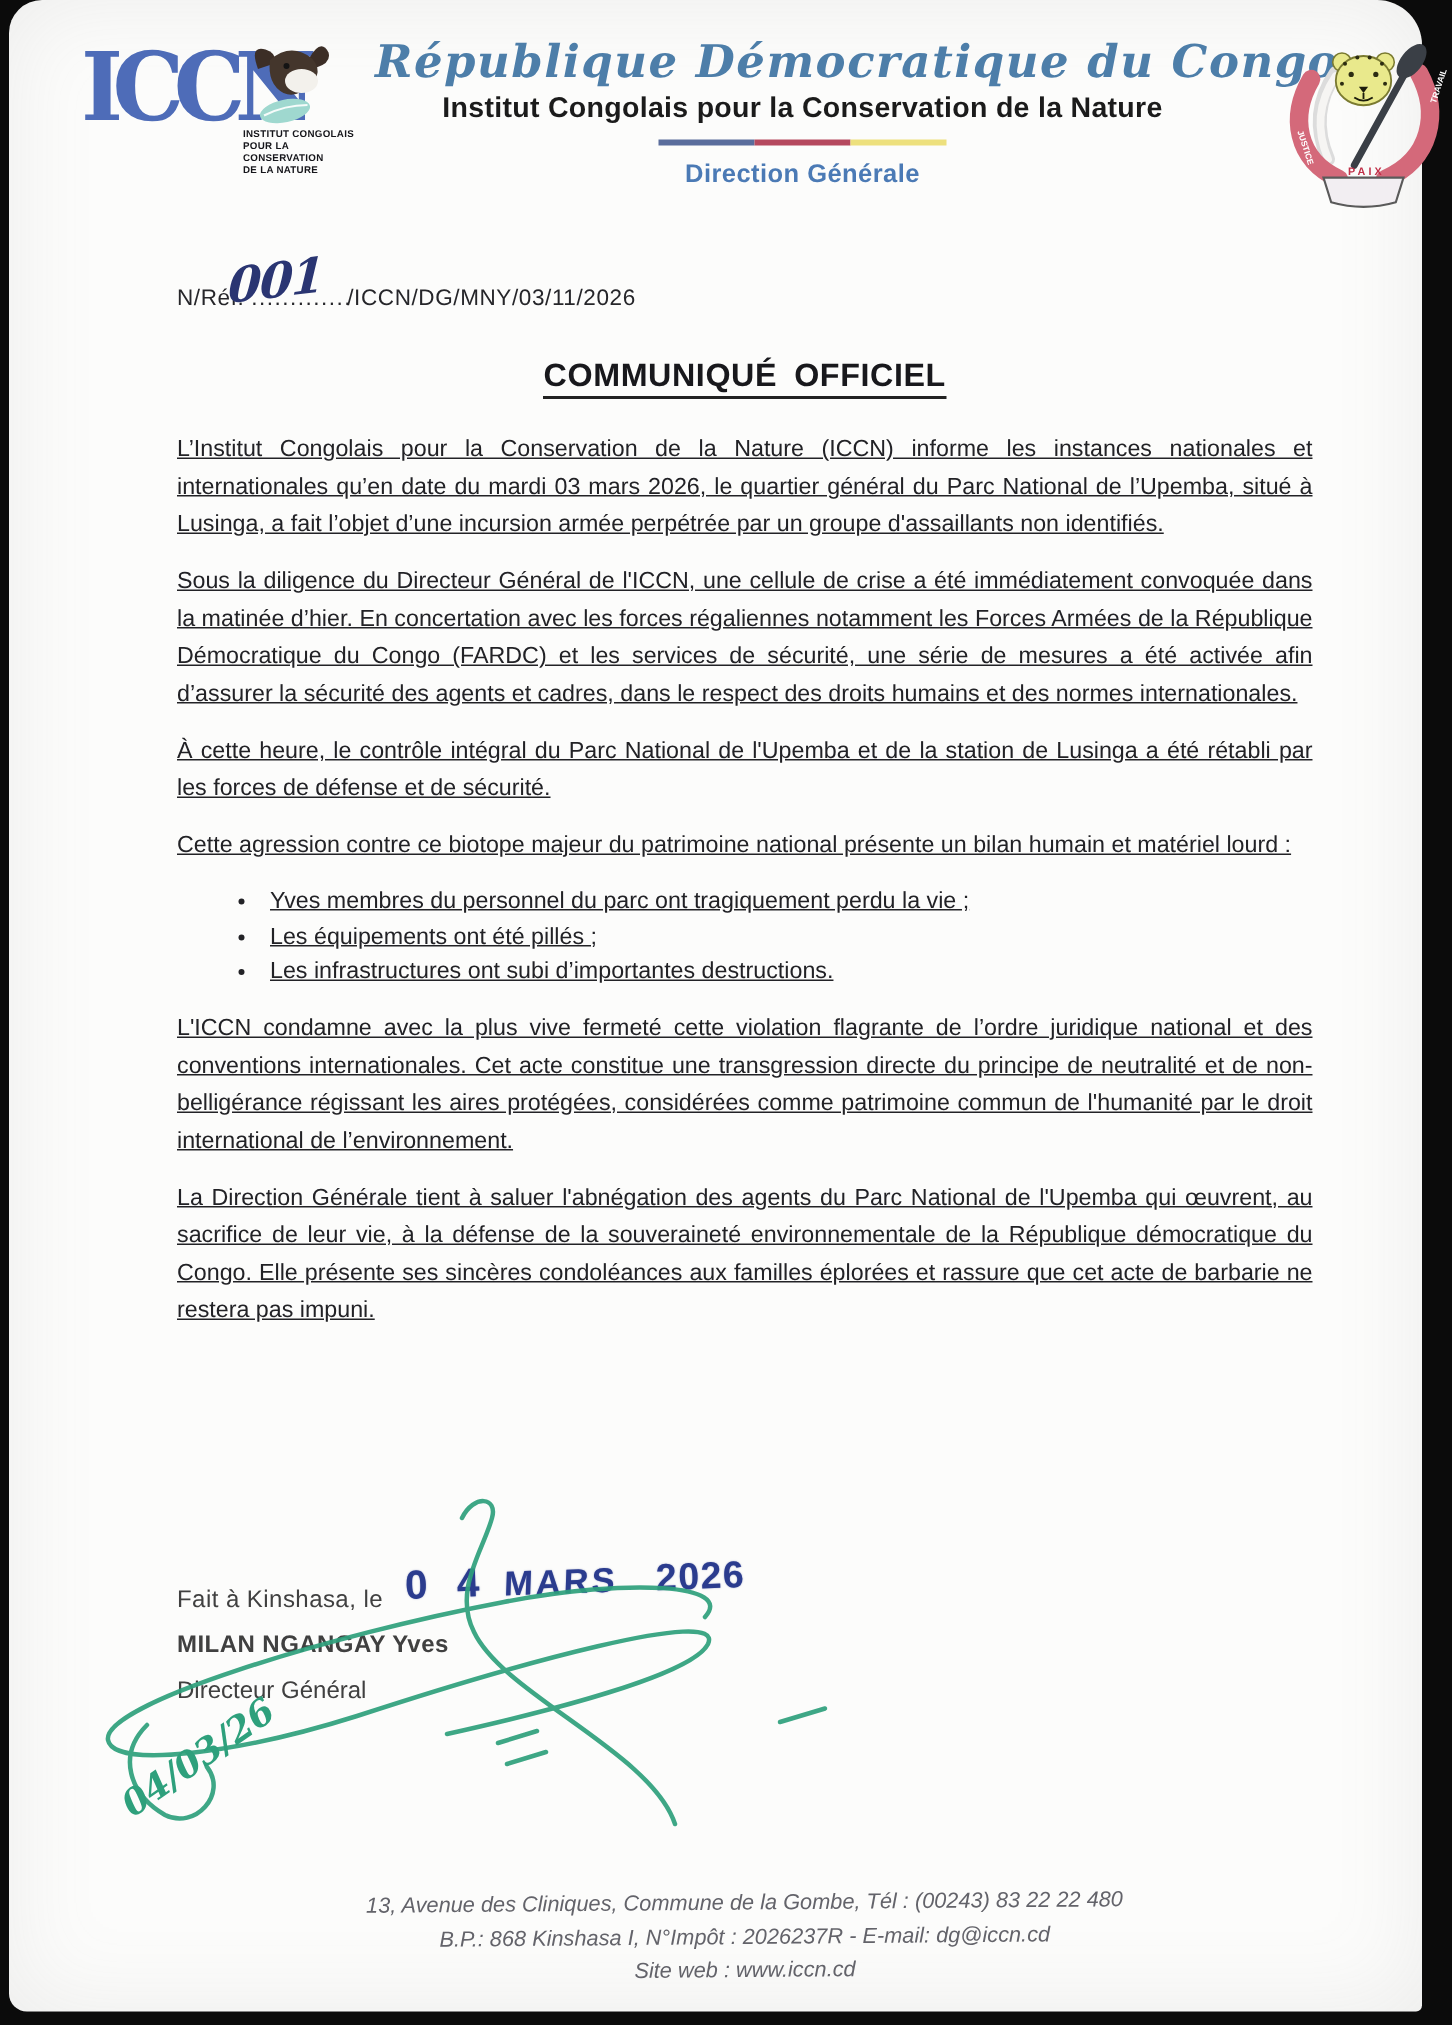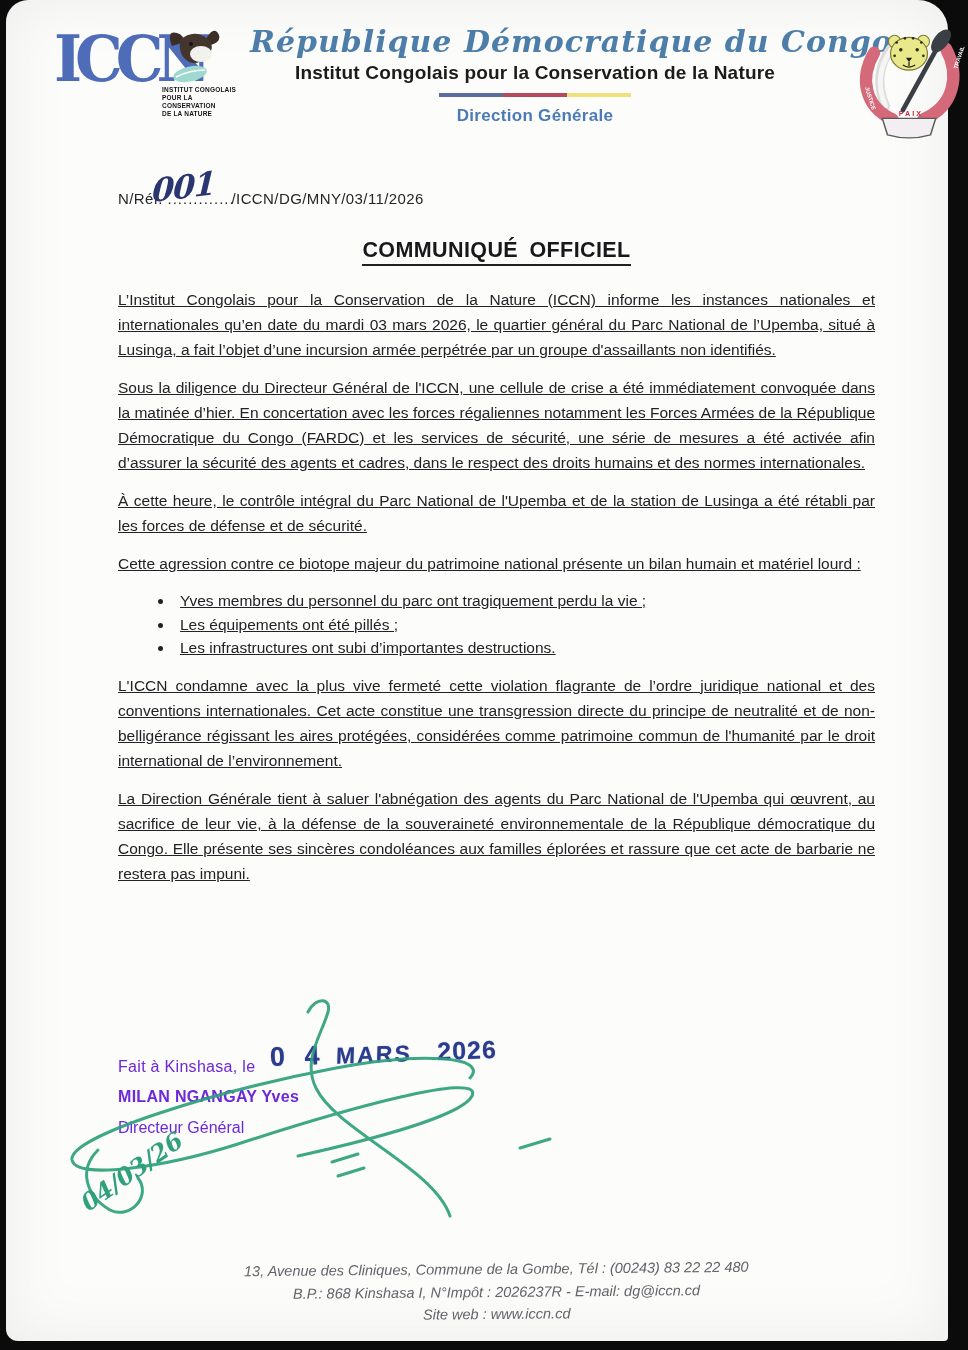--- a/index.html
+++ b/index.html
@@ -37,21 +37,21 @@
   .title-row span{display:inline-block;font-size:21.5px;font-weight:bold;color:#18181c;
                   letter-spacing:.4px;word-spacing:5px;border-bottom:2.5px solid #222;padding-bottom:1px;}
 
   
   .docbody{position:absolute;left:112px;top:287px;width:757px;color:#222226;text-decoration:underline;}
   .docbody p{margin:0 0 13px;font-size:15.5px;line-height:25px;text-align:justify;}
   .docbody ul{margin:2px 0 13px;padding-left:56px;}
   .docbody li{font-size:15.5px;line-height:23.5px;padding-left:6px;}
 
   
-  .sig{position:absolute;left:112px;top:1058px;color:#6d28d9;}
+  .sig{position:absolute;left:112px;top:1058px;color:#404040;}
   .sig .fait{font-size:16px;letter-spacing:.3px;}
   .sig .signer{margin-top:12px;font-size:16px;font-weight:bold;letter-spacing:.3px;}
   .sig .role{margin-top:13px;font-size:16px;}
   .stamp{position:absolute;left:264px;top:1038px;transform:rotate(-2deg);color:#2b3c8e;
          font-weight:bold;white-space:nowrap;text-shadow:0 0 1px rgba(43,60,142,.55);}
   .stamp .d{font-size:27px;letter-spacing:6px;}
   .stamp .m{font-size:23px;margin-left:10px;letter-spacing:2px;transform:skewX(-4deg);display:inline-block;}
   .stamp .y{font-size:25px;margin-left:26px;letter-spacing:1px;}
   .scrawl{position:absolute;left:34px;top:998px;pointer-events:none;}
 

